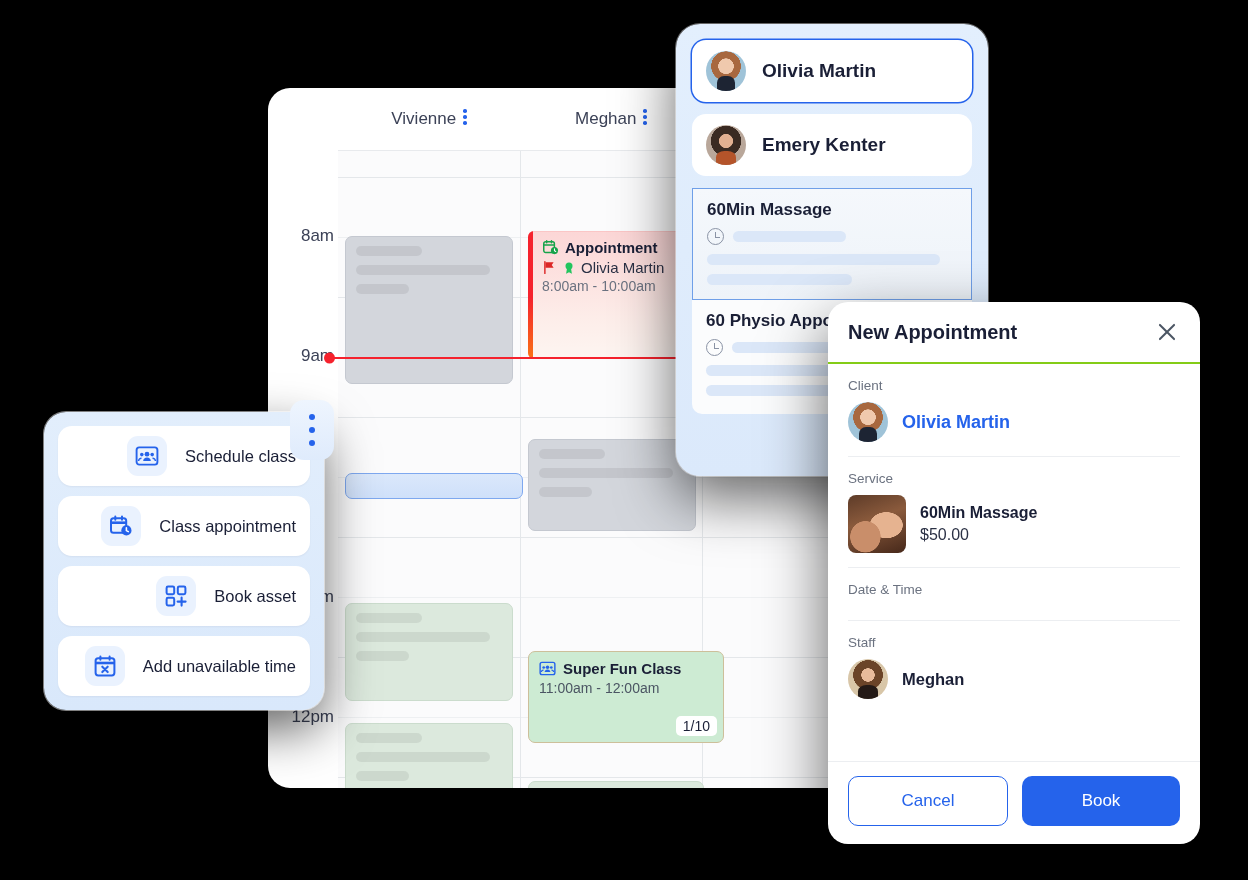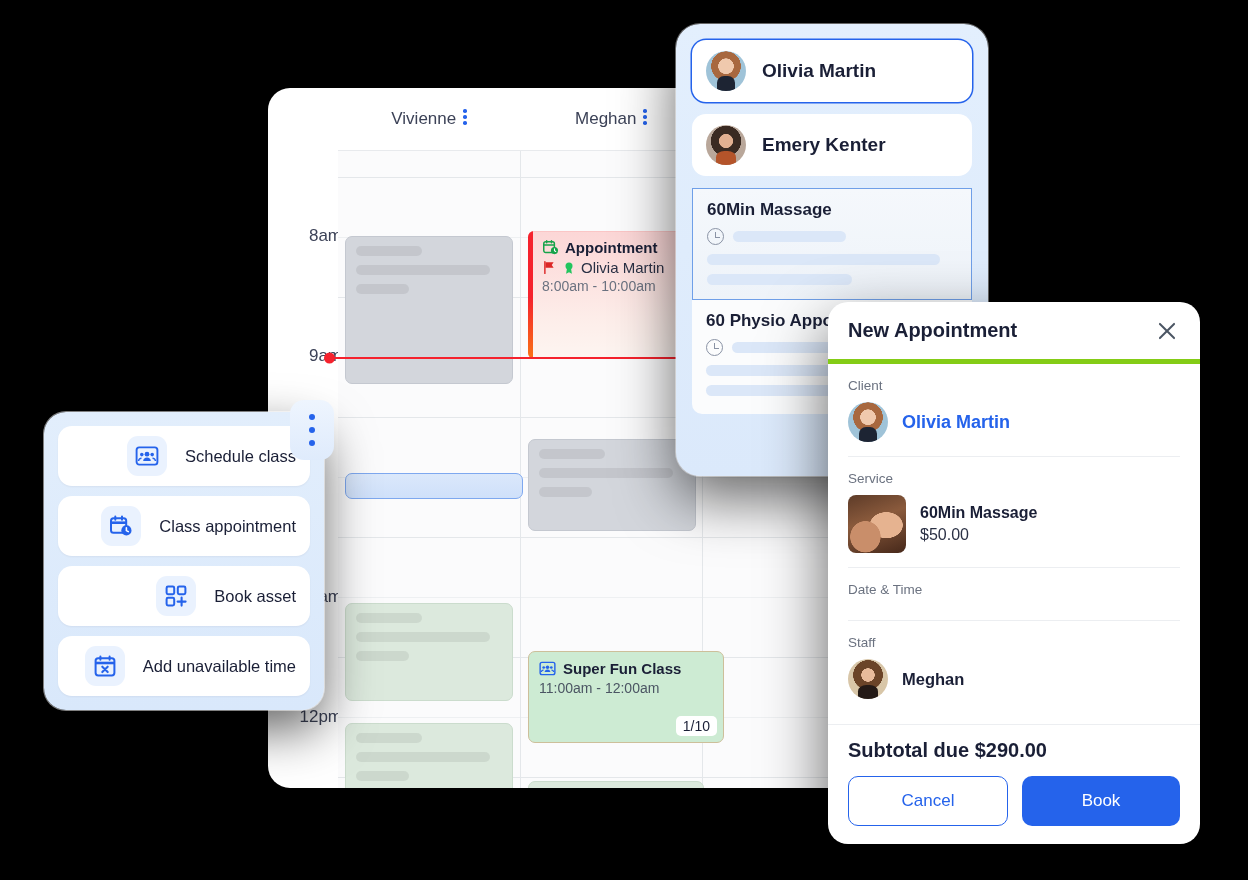--- a/index.html
+++ b/index.html
@@ -51,21 +51,21 @@
     cursor: pointer;
   }
   .kebab-v i { width: 3.5px; height: 3.5px; border-radius: 50%; background: #2563eb; display:block; }
 
   .cal-body {
     position: relative;
     height: 638px;
   }
   .time-gutter {
     position: absolute;
-    left: 12px; top: 0;
+    left: 4px; top: 0;
     width: 70px; height: 100%;
   }
   .time-label {
     position: absolute;
     right: 8px;
     transform: translateY(-50%);
     font-size: 17px;
     color: #3c4257;
     white-space: nowrap;
   }
@@ -290,21 +290,21 @@
     border-radius: 20px;
     box-shadow: 0 26px 64px rgba(0,0,0,0.62);
     z-index: 50;
     display:flex; flex-direction:column;
     overflow:hidden;
   }
   .modal-head {
     height: 62px;
     display:flex; align-items:center; justify-content:space-between;
     padding: 0 20px;
-    border-bottom: 5px solid #84cc16;
+    border-bottom: 2px solid #84cc16;
     flex: 0 0 62px;
   }
   .modal-title { font-size: 20px; font-weight: 700; color:#1a1f36; }
   .close-x {
     width: 26px; height: 26px;
     position: relative; cursor:pointer;
   }
   .close-x::before, .close-x::after {
     content:""; position:absolute; left:2px; top:12px;
     width: 22px; height: 2px; background:#4b5563; border-radius:2px;
@@ -631,21 +631,20 @@
       <div class="field">
         <div class="field-label">Staff</div>
         <div class="field-row">
           <span class="avatar av-meghan"></span>
           <span class="staff-name">Meghan</span>
         </div>
       </div>
     </div>
 
     <div class="modal-foot">
-      <div class="subtotal">Subtotal due $290.00</div>
       <div class="btn-row">
         <div class="btn btn-cancel">Cancel</div>
         <div class="btn btn-book">Book</div>
       </div>
     </div>
   </div>
 
 </div>
 
 </body></html>

